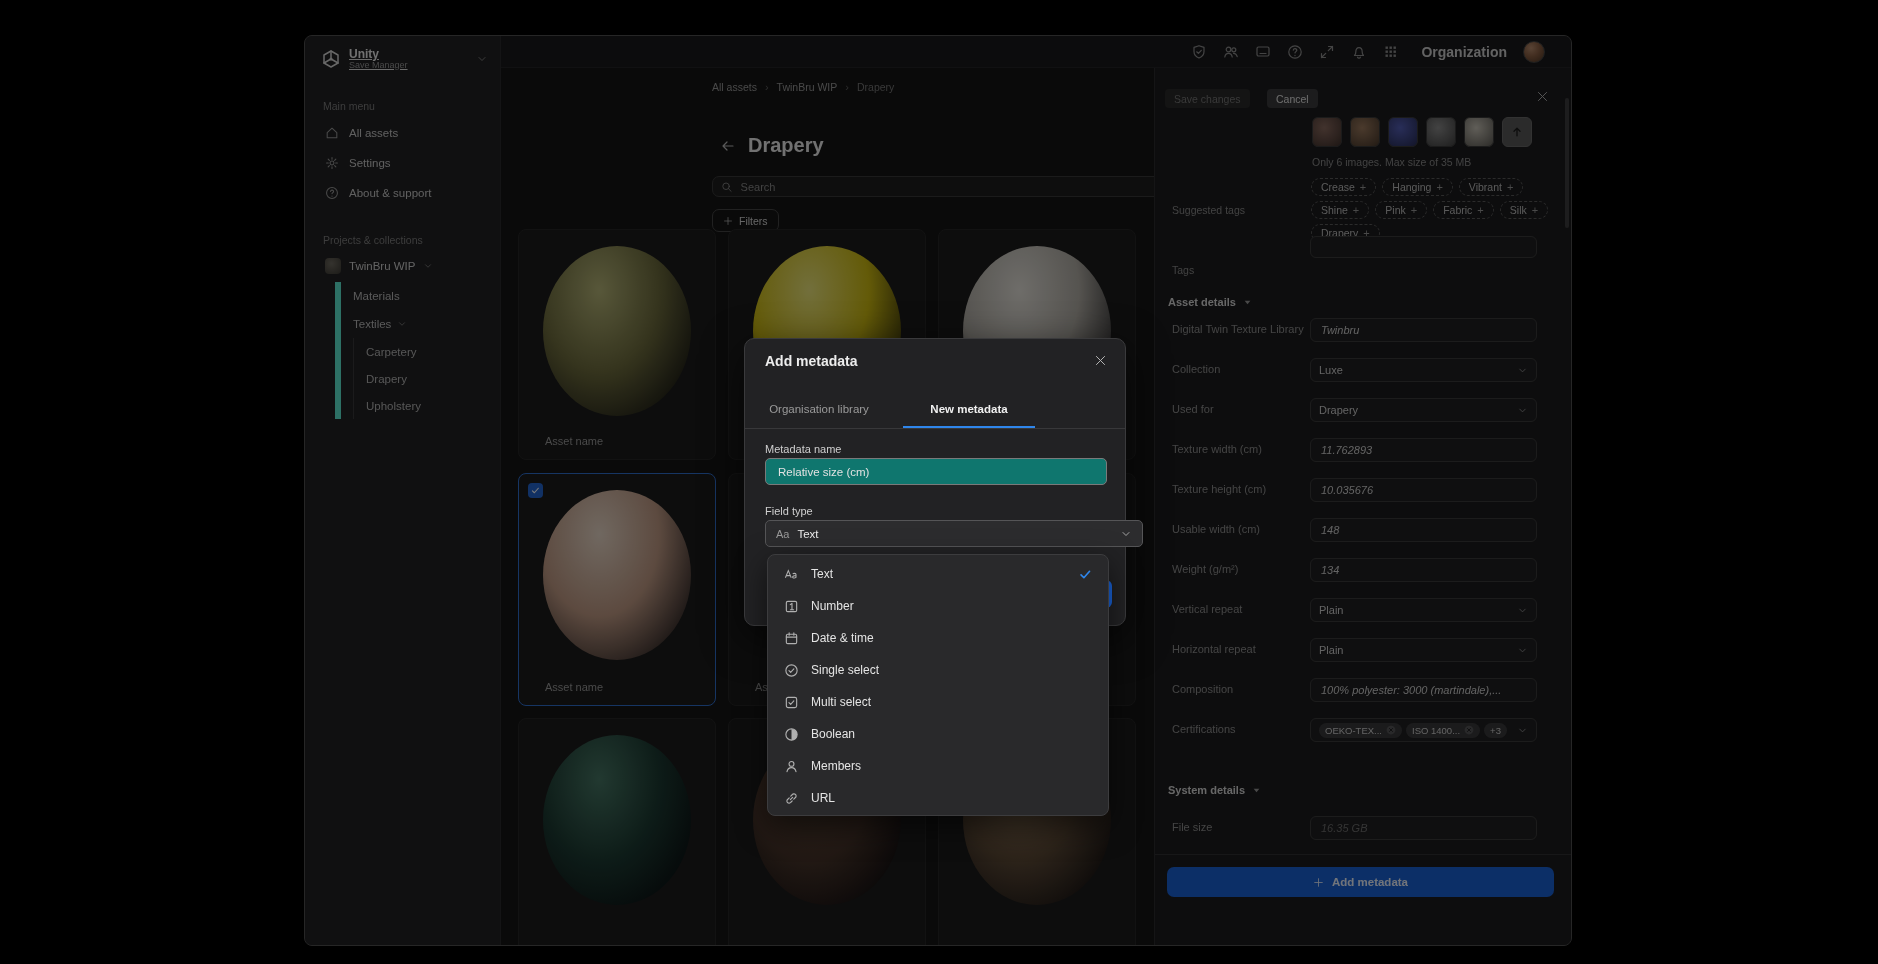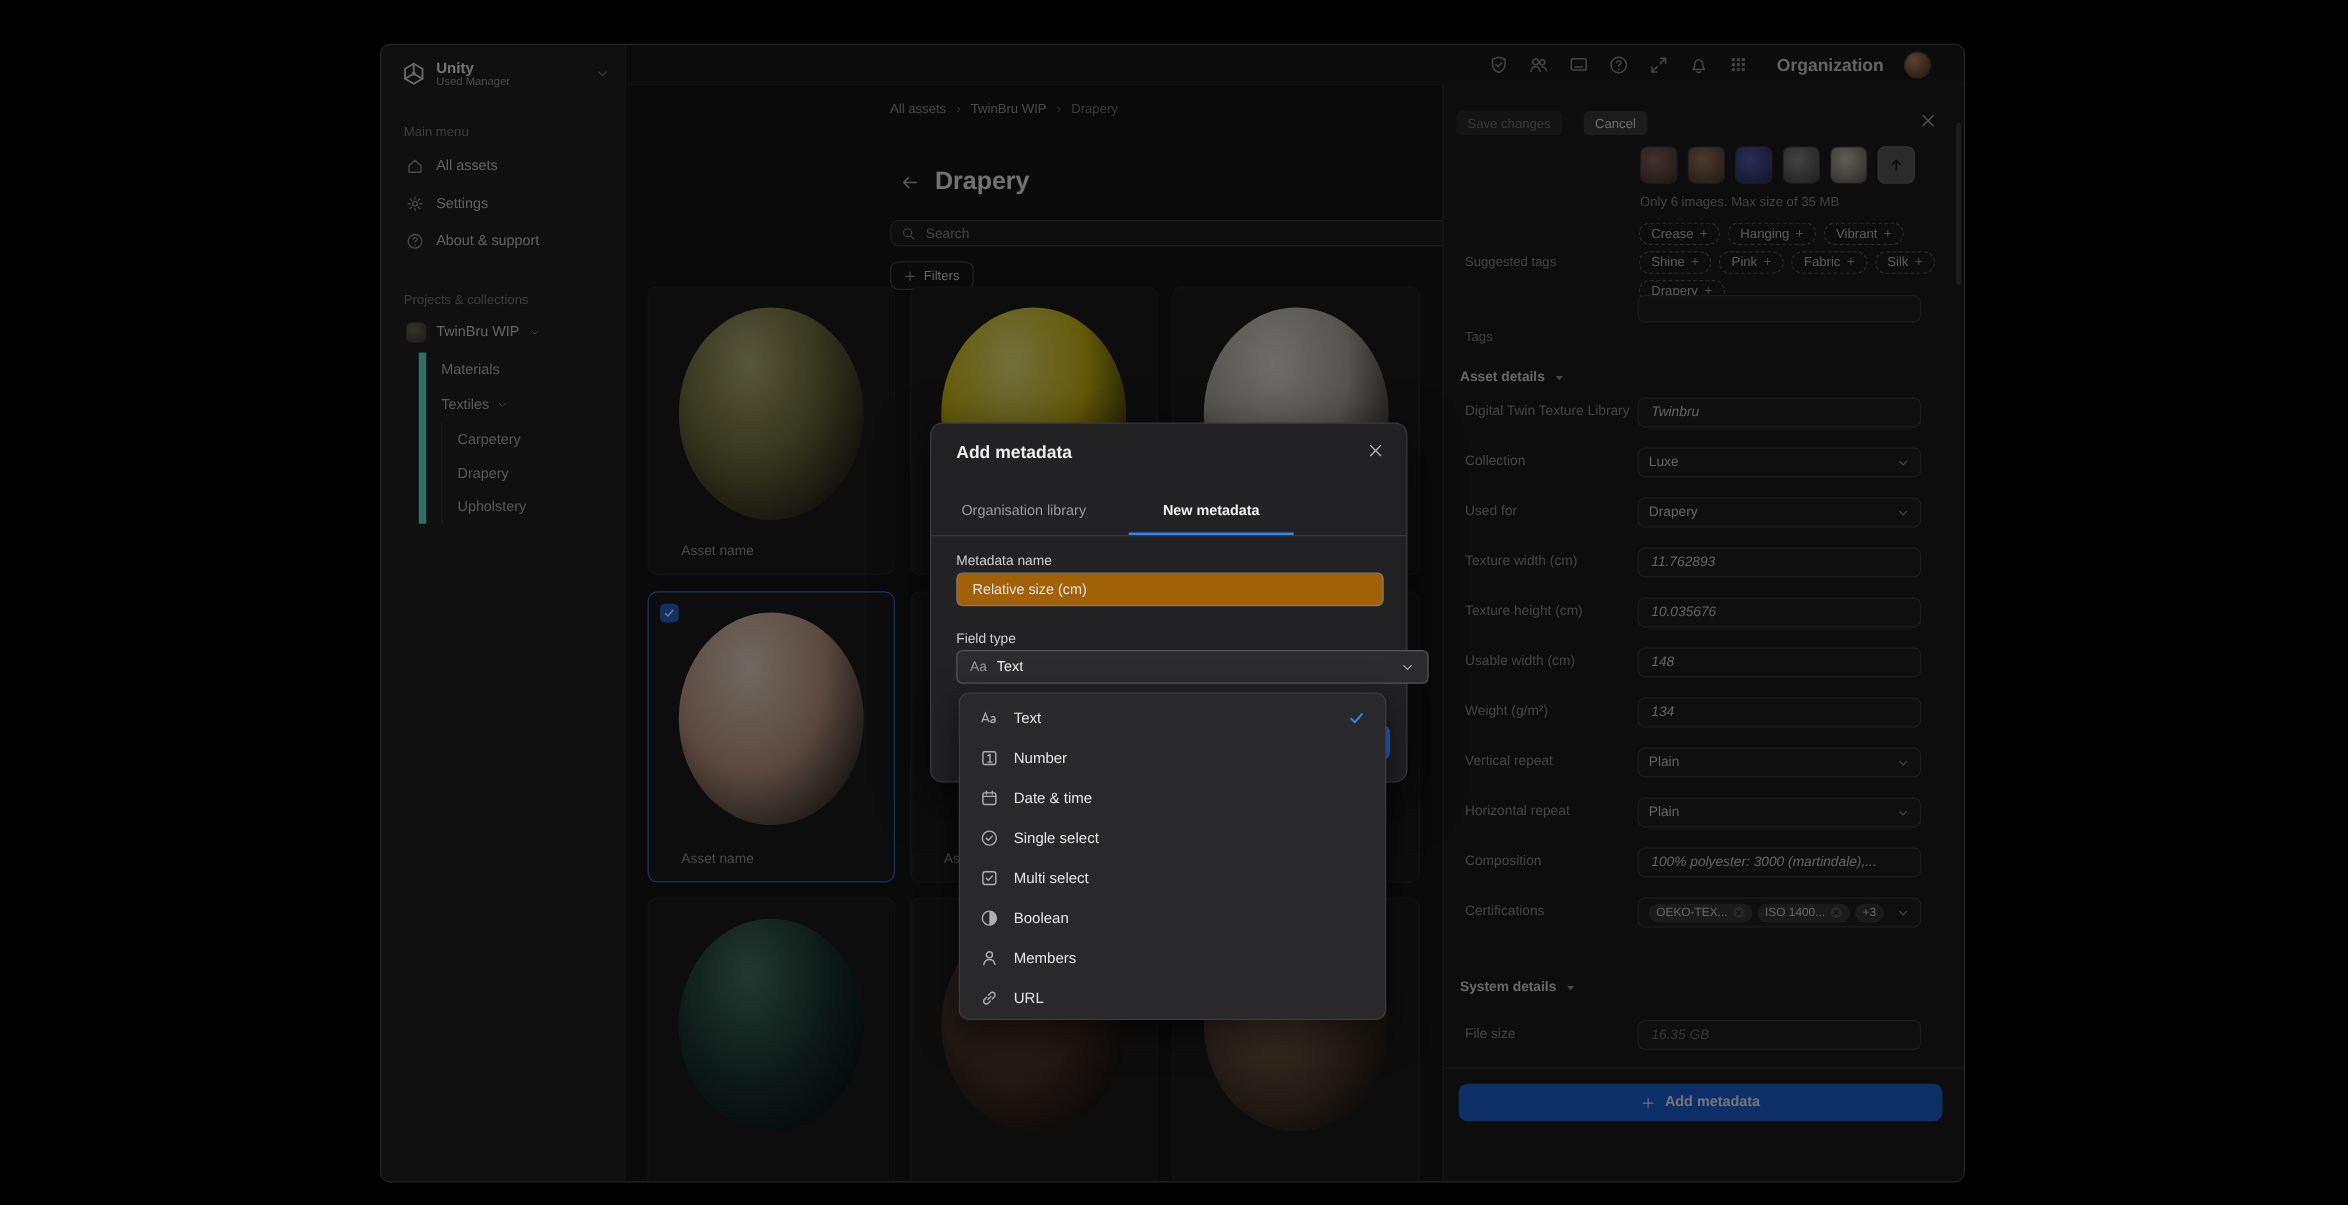--- a/index.html
+++ b/index.html
@@ -9,21 +9,21 @@
           border-radius:8px;overflow:hidden;border:1px solid #262626;box-sizing:border-box;}
   
   .topstrip{position:absolute;left:196px;top:0;right:0;height:32px;background:#1b1b1d;
             border-bottom:1px solid #252527;display:flex;align-items:center;justify-content:flex-end;
             padding-right:26px;box-sizing:border-box;gap:16px;}
   .tb-ic{width:16px;height:16px;color:#8f8f8f;display:inline-block;}
   .tb-org{font-size:14px;color:#cfcfcf;margin-left:6px;font-weight:bold;}
   .avatar{width:20px;height:20px;border-radius:50%;background:radial-gradient(circle at 35% 30%,#b98d6e 0%,#8a5f43 45%,#4a3524 100%);border:1px solid #444;}
   
   .sidebar{position:absolute;left:0;top:0;width:196px;height:100%;background:#222224;border-right:1px solid #2a2a2c;box-sizing:border-box;}
-  .logo-row{display:flex;align-items:center;padding:12px 12px 0 16px;}
+  .logo-row{display:flex;align-items:center;padding:12px 12px 0 16px;text-decoration:underline;}
   .logo-ic{width:20px;height:20px;color:#d8d8d8;}
   .logo-txt{margin-left:8px;line-height:1.05;}
   .logo-name{font-size:12px;font-weight:bold;color:#ececec;}
   .logo-sub{font-size:9px;color:#9a9a9a;}
   .logo-chev{margin-left:auto;width:12px;height:12px;color:#8a8a8a;}
   .sb-label{font-size:10.5px;color:#7f7f7f;padding:0 0 0 18px;margin-top:26px;}
   .sb-item{display:flex;align-items:center;gap:10px;padding:0 0 0 20px;height:30px;font-size:11.5px;color:#c9c9c9;cursor:pointer;}
   .sb-item .ic{width:14px;height:14px;color:#9a9a9a;}
   .proj-row{display:flex;align-items:center;gap:8px;padding-left:20px;height:32px;font-size:11.5px;color:#cfcfcf;}
   .proj-thumb{width:16px;height:16px;border-radius:4px;background:radial-gradient(circle at 40% 35%,#6f6b61,#3c3a34);}
@@ -104,21 +104,21 @@
   .modal{position:absolute;left:439px;top:302px;width:382px;height:288px;background:#222224;border:1px solid #3a3a3c;
          border-radius:10px;z-index:6;box-shadow:0 12px 40px rgba(0,0,0,.6);box-sizing:border-box;}
   .m-title{position:absolute;left:20px;top:14px;font-size:14px;font-weight:bold;color:#ededed;}
   .m-x{position:absolute;right:18px;top:15px;width:13px;height:13px;color:#b8b8b8;cursor:pointer;}
   .m-tabs{position:absolute;left:0;right:0;top:52px;height:37px;border-bottom:1px solid #38383a;}
   .m-tab{position:absolute;top:0;height:36px;display:flex;align-items:center;justify-content:center;font-size:11.5px;cursor:pointer;}
   .m-tab.t1{left:20px;width:108px;color:#9a9a9a;}
   .m-tab.t2{left:158px;width:132px;color:#f0f0f0;font-weight:bold;}
   .m-tab.t2::after{content:"";position:absolute;left:0;right:0;bottom:-1px;height:2px;background:var(--accent);}
   .m-lab{position:absolute;left:20px;font-size:11px;color:#cfcfcf;}
-  .m-input{position:absolute;left:20px;width:342px;height:27px;background:#a16207;border:1px solid #7a7a7a;border-radius:5px;
+  .m-input{position:absolute;left:20px;width:342px;height:27px;background:#0f766e;border:1px solid #7a7a7a;border-radius:5px;
            box-sizing:border-box;display:flex;align-items:center;padding:0 10px;}
   .m-input input{background:transparent;border:none;outline:none;color:#e2e2e2;font-size:11.5px;width:100%;font-family:inherit;}
   .m-select{position:absolute;left:20px;width:378px;height:27px;background:#2c2c2e;border:1px solid #555557;border-radius:5px;
             box-sizing:border-box;display:flex;align-items:center;gap:8px;padding:0 10px;font-size:11.5px;color:#ececec;cursor:pointer;}
   .m-select .aa{color:#9a9a9a;font-size:11px;}
   .m-select .chev{margin-left:auto;width:12px;height:12px;color:#b0b0b0;}
   .m-addbtn{position:absolute;left:267px;top:241px;width:100px;height:28px;background:var(--btn-blue);border-radius:6px;}
   .dropdown{position:absolute;left:462px;top:518px;width:342px;height:262px;background:#29292b;border:1px solid #3c3c3e;
             border-radius:8px;z-index:7;box-shadow:0 10px 30px rgba(0,0,0,.55);padding-top:3px;box-sizing:border-box;}
   .dd-item{height:32px;display:flex;align-items:center;gap:12px;padding:0 16px;font-size:12px;color:#e4e4e4;cursor:pointer;}
@@ -193,21 +193,21 @@
       <div class="logo-row">
         <span class="logo-ic ic">
             <svg viewBox="0 0 16 16" fill="none" stroke="currentColor" stroke-width="1.2" stroke-linecap="round" stroke-linejoin="round">
               <path d="M8 1.6l5.6 3.2v6.4L8 14.4 2.4 11.2V4.8z"></path>
               <path d="M8 1.6v5.2M2.4 11.2l4.5-2.6M13.6 11.2L9.1 8.6M8 6.8L8 6.8z"></path>
               <circle cx="8" cy="8" r="1.3" fill="currentColor" stroke="none"></circle>
             </svg>
           </span>
         <span class="logo-txt">
           <div class="logo-name">Unity</div>
-          <div class="logo-sub">Used Manager</div>
+          <div class="logo-sub">Save Manager</div>
         </span>
         <span class="logo-chev ic">
             <svg viewBox="0 0 16 16" fill="none" stroke="currentColor" stroke-width="1.2" stroke-linecap="round" stroke-linejoin="round">
               <path d="M4 6l4 4 4-4"></path>
             </svg>
           </span>
       </div>
       <div class="sb-label" style="margin-top:30px;margin-bottom:6px;">Main menu</div>
       <div id="sb-items">
           <div class="sb-item">

